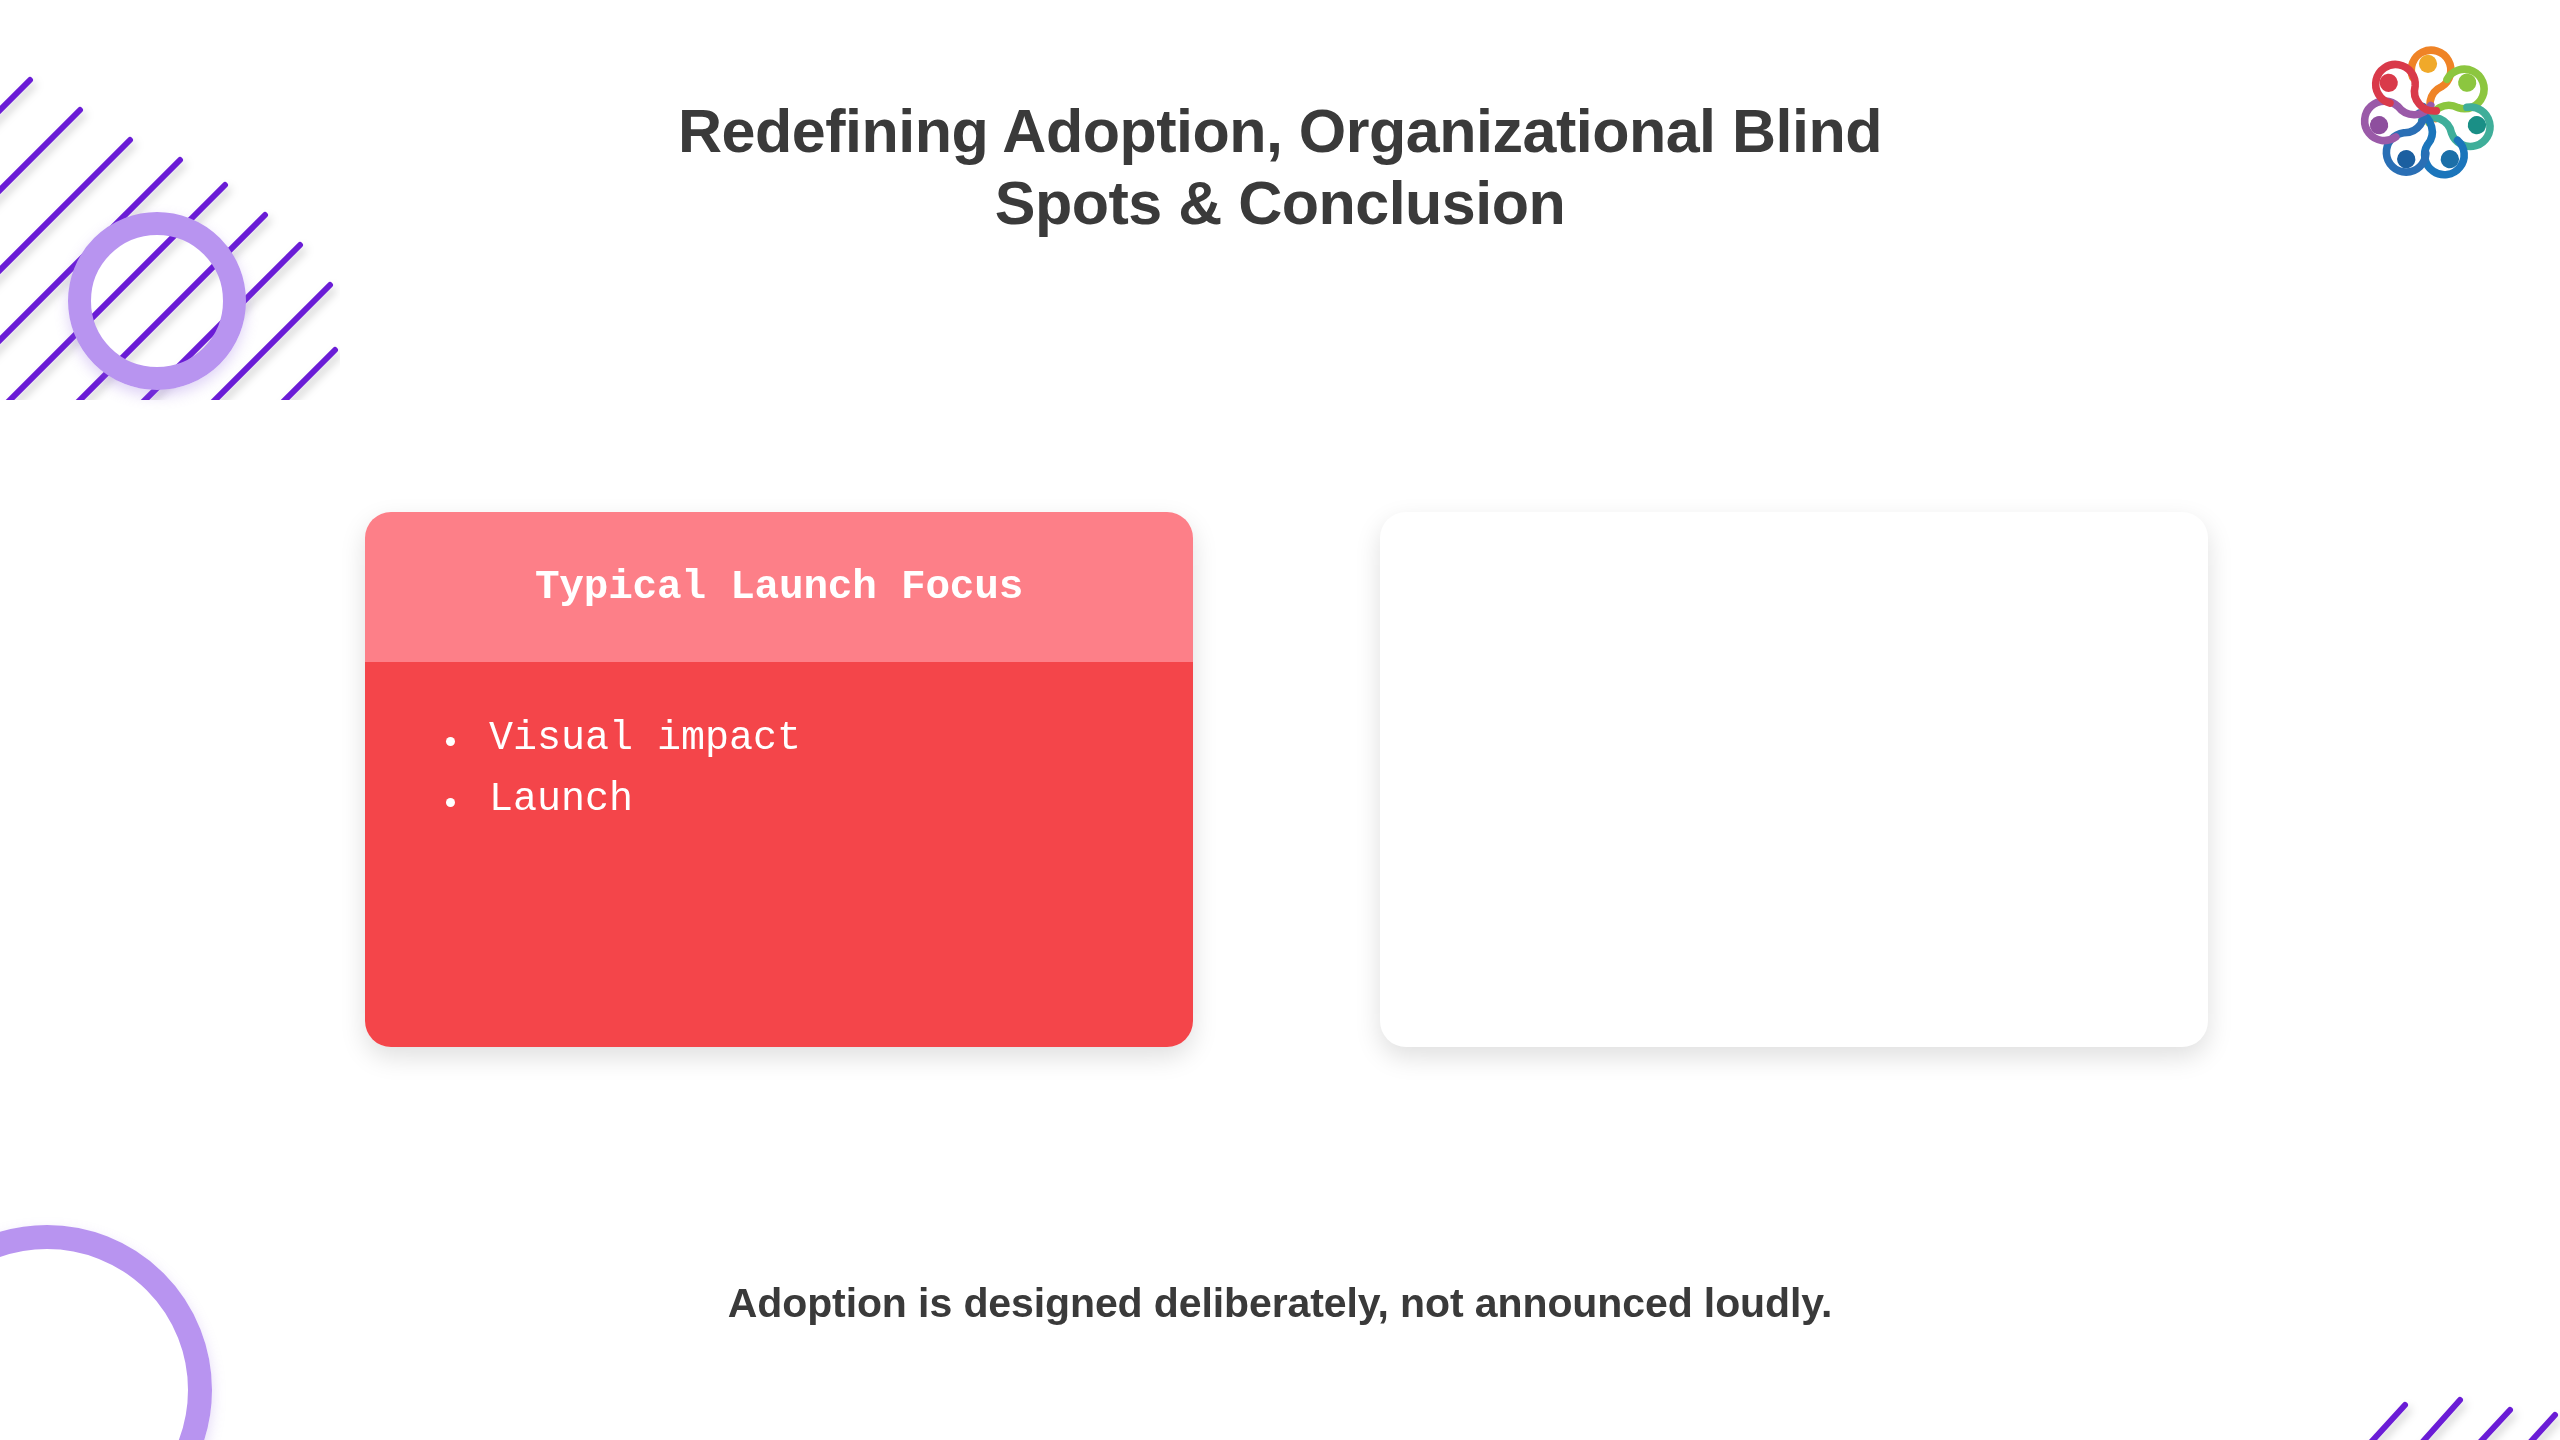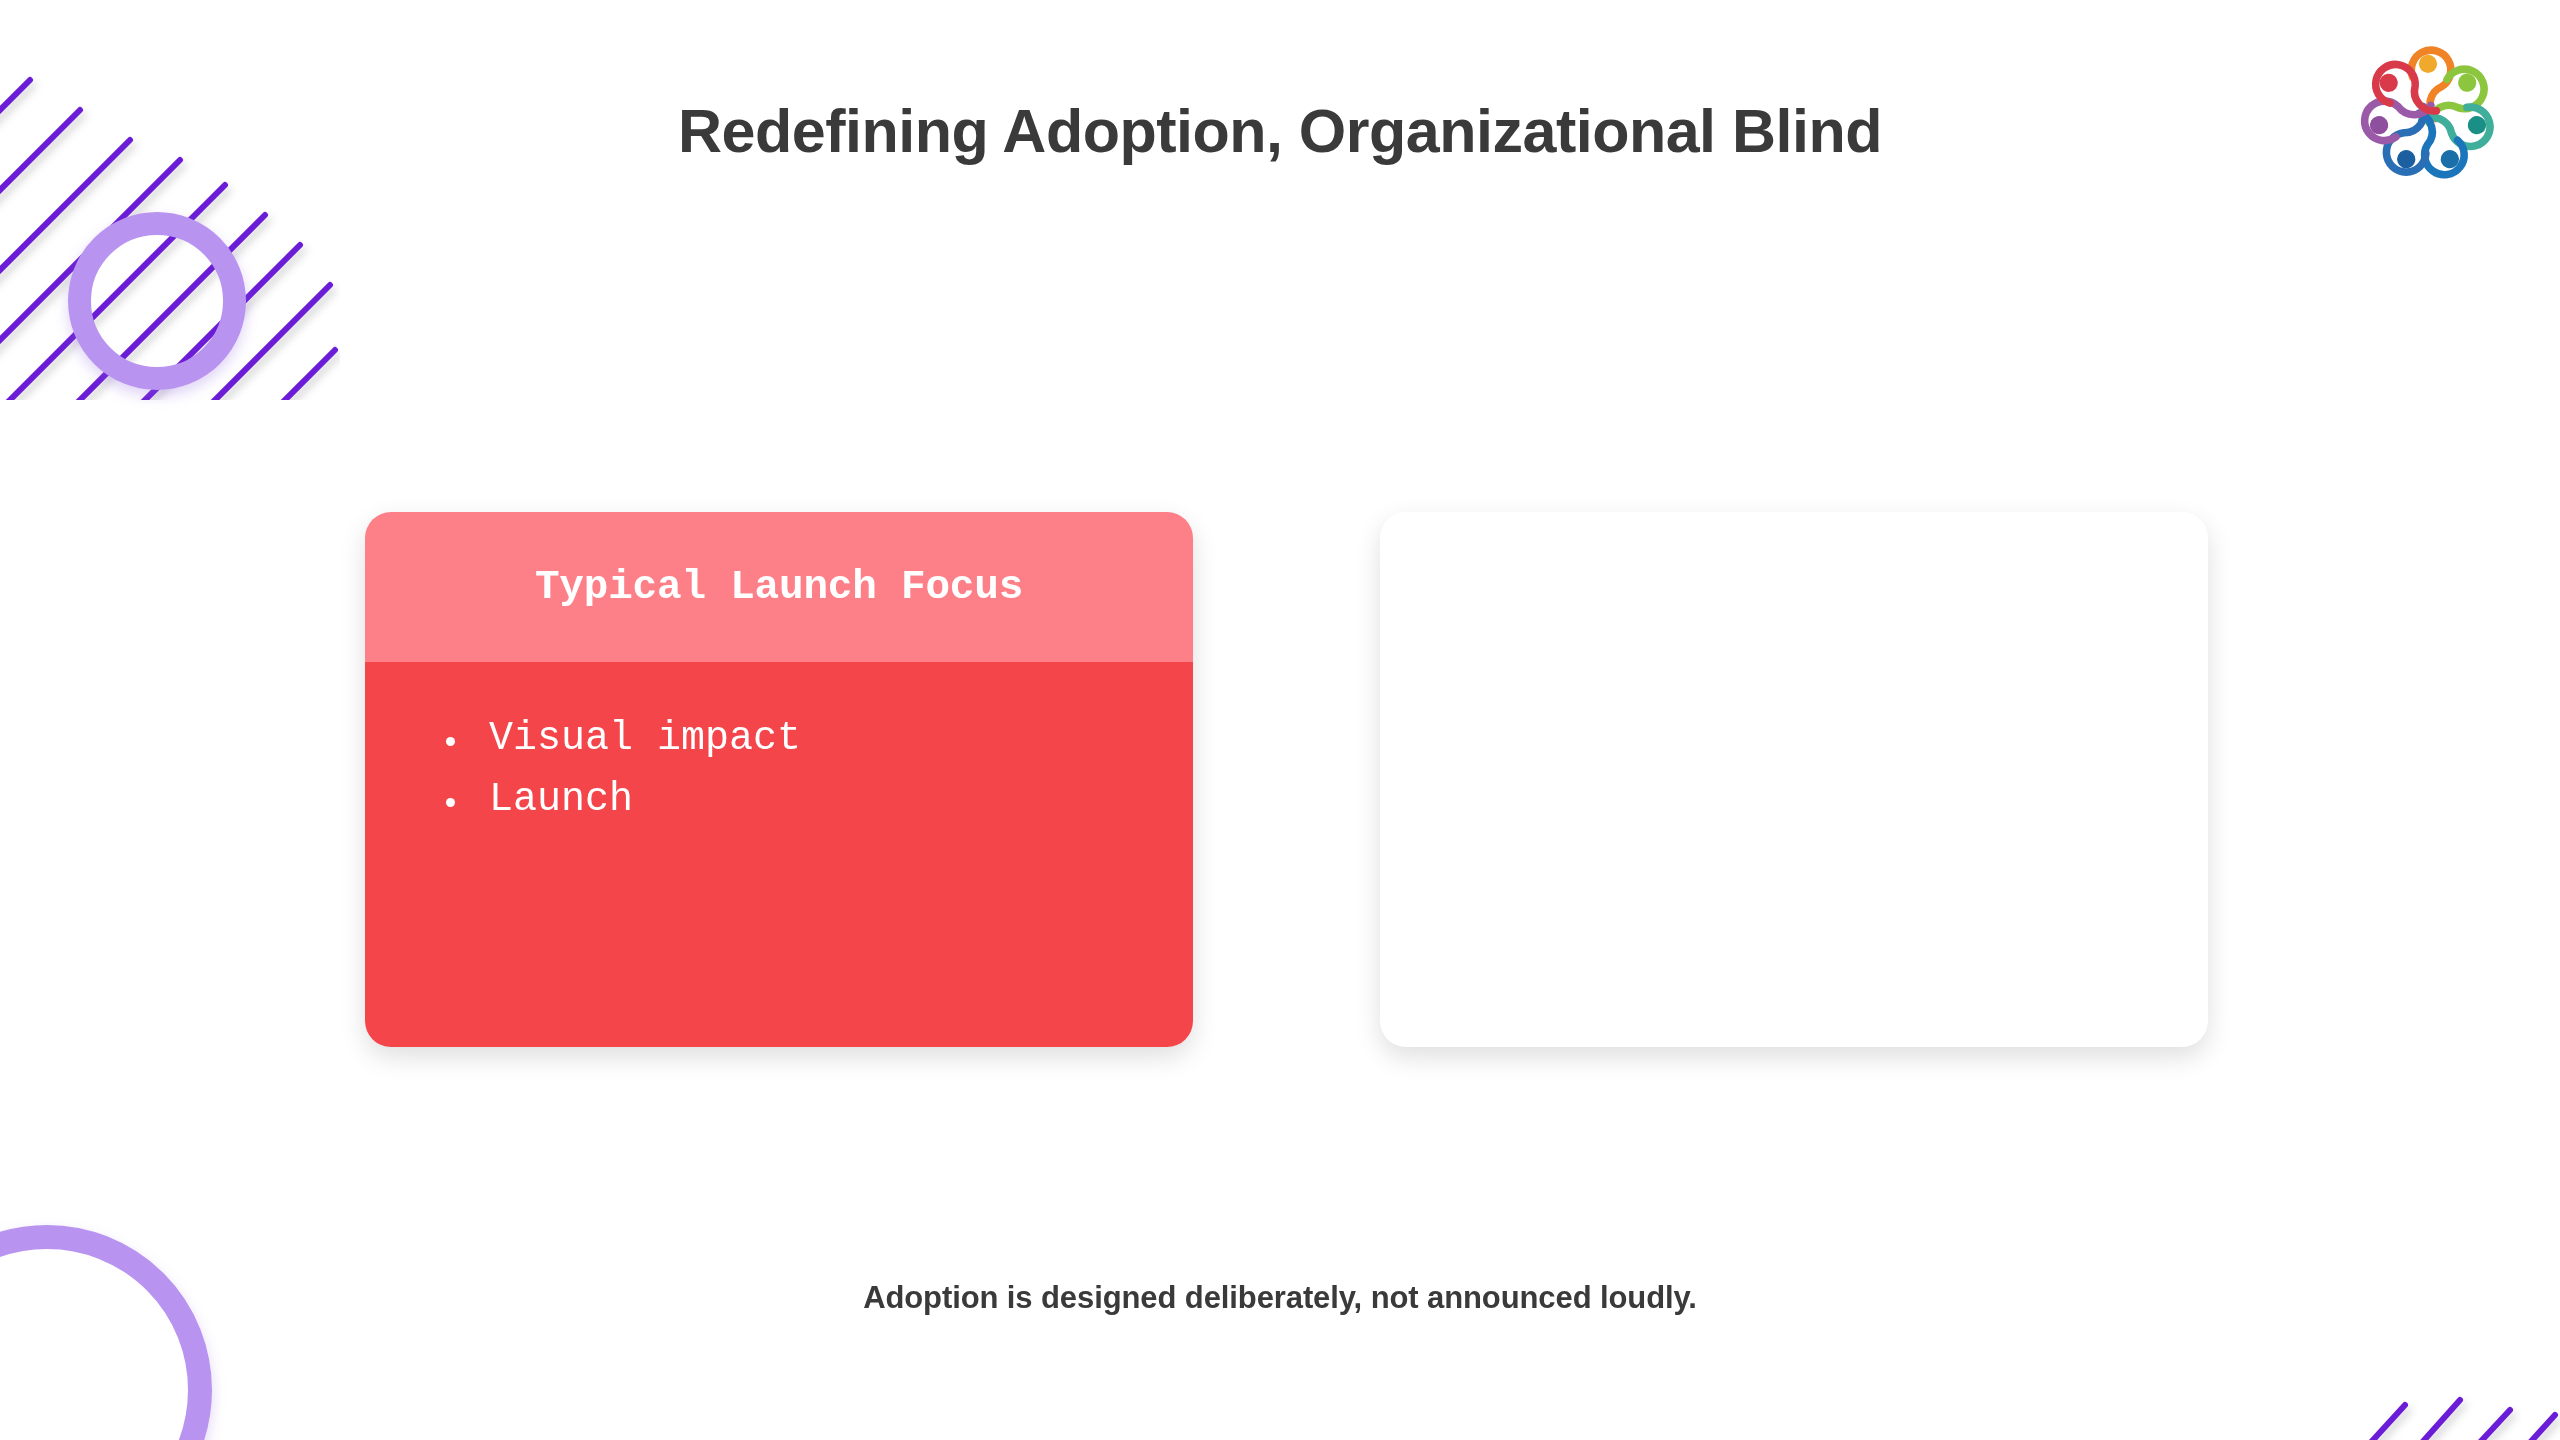--- a/index.html
+++ b/index.html
@@ -142,21 +142,21 @@
     background: #ffffff;
   }
 
   
   .footer {
     position: absolute;
     left: 0;
     top: 1280px;
     width: 2560px;
     text-align: center;
-    font-size: 31px;
+    font-size: 41px;
     font-weight: bold;
     color: #3a3a3a;
     letter-spacing: -0.1px;
   }
 </style>
 </head>
 <body>
 
 <div class="slide">
 
@@ -227,20 +227,21 @@
       </g>
       <g transform="rotate(308.5)">
         <circle cx="0" cy="-66" r="12" fill="#d93a4a"></circle>
         <path d="M -20 -48 a 26 26 0 1 1 38 12 a 26 26 0 0 0 -8 42" fill="none" stroke="#d93a4a" stroke-width="10" stroke-linecap="round"></path>
       </g>
     </g>
   </svg>
 
   <div class="title">
     <div>Redefining Adoption, Organizational Blind</div>
+    <div>Spots &amp; Conclusion</div>
   </div>
 
   <div class="card card-left">
     <div class="card-head">Typical Launch Focus</div>
     <div class="card-body">
       <ul class="bullets">
         <li>Visual impact</li>
         <li>Launch</li>
       </ul>
     </div>

